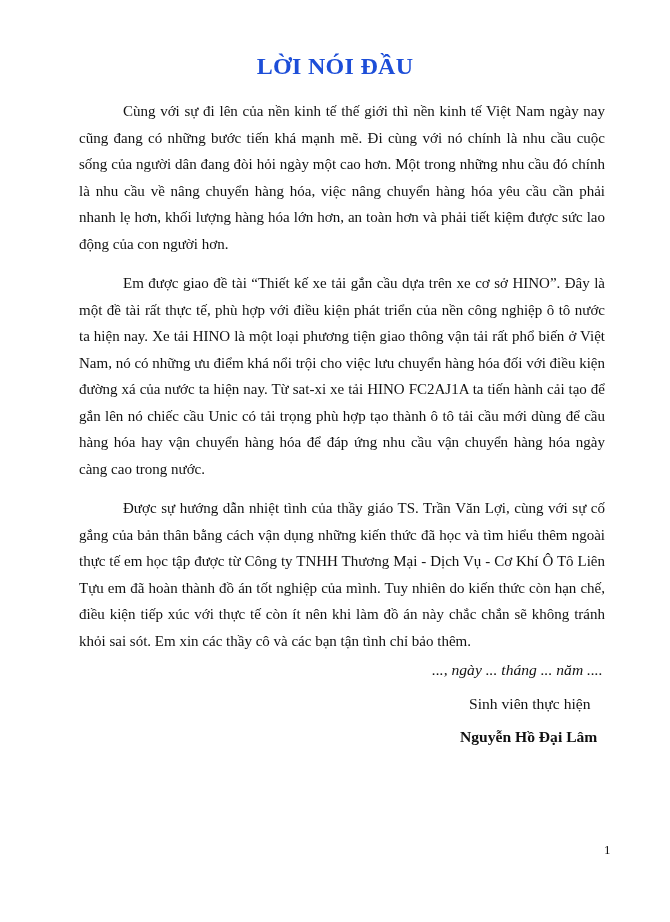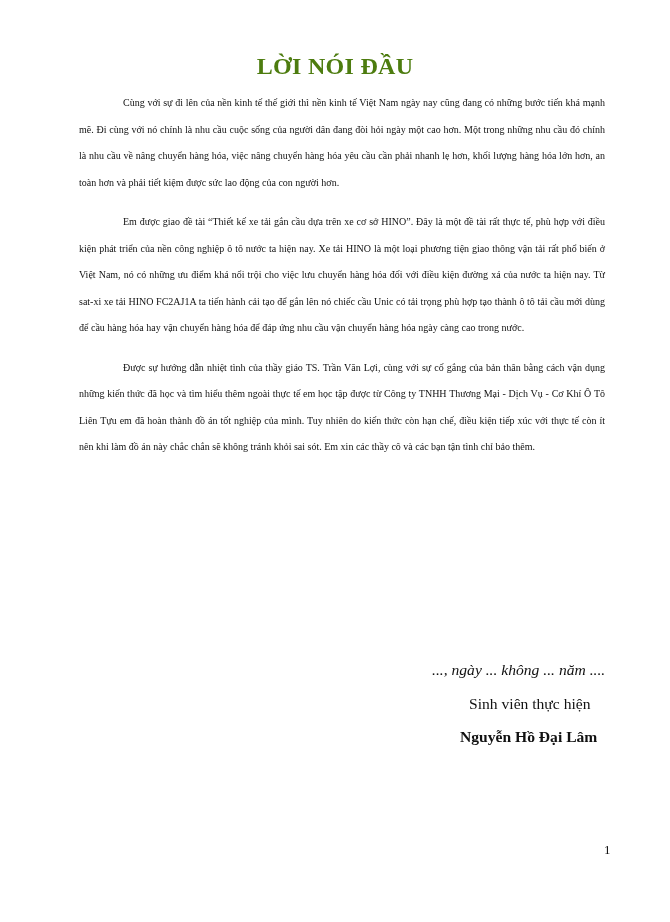--- a/index.html
+++ b/index.html
@@ -1,20 +1,20 @@
 <!DOCTYPE html>
 <html><head>
 <meta charset="utf-8">
 <style>
   html, body { margin: 0; padding: 0; background: #ffffff; }
   body { width: 670px; height: 922px; position: relative; overflow: hidden;
          font-family: "Liberation Serif", "DejaVu Serif", serif; color: #111111; }
   .title { position: absolute; top: 53px; left: 0; width: 670px; text-align: center;
-           font-weight: bold; font-size: 24px; color: #4d7c0f; letter-spacing: 0.3px; }
-  .body { position: absolute; top: 90px; left: 79px; width: 526px; font-size: 10px;
+           font-weight: bold; font-size: 24px; color: #1d4ed8; letter-spacing: 0.3px; }
+  .body { position: absolute; top: 98px; left: 79px; width: 526px; font-size: 15px;
           line-height: 26.5px; text-align: justify; }
   .body p { margin: 0 0 13px 0; text-indent: 44px; }
   .body b { font-weight: normal; }
   .sig { position: absolute; left: 420px; width: 220px; font-size: 15.6px; }
   .date { top: 661px; left: 432px; font-style: italic; }
   .role { top: 695px; left: 469px; }
   .name { top: 728px; left: 460px; font-weight: bold; }
   .page-num { position: absolute; top: 842px; left: 604px; font-size: 13px; }
 </style>
 </head>
@@ -22,18 +22,18 @@
 
 <div>
   <div class="title">LỜI NÓI ĐẦU</div>
 
   <div class="body">
     <p>Cùng với sự đi lên của nền kinh tế thế giới thì nền kinh tế Việt Nam ngày nay cũng đang có những bước tiến khá mạnh mẽ. Đi cùng với nó chính là nhu cầu cuộc sống của người dân đang đòi hỏi ngày một cao hơn. Một trong những nhu cầu đó chính là nhu cầu về nâng chuyển hàng hóa, việc nâng chuyển hàng hóa yêu cầu cần phải nhanh lẹ hơn, khối lượng hàng hóa lớn hơn, an toàn hơn và phải tiết kiệm được sức lao động của con người hơn.</p>
     <p>Em được giao đề tài “Thiết kế xe tải gắn cầu dựa trên xe cơ sở HINO”. Đây là một đề tài rất thực tế, phù hợp với điều kiện phát triển của nền công nghiệp ô tô nước ta hiện nay. Xe tải HINO là một loại phương tiện giao thông vận tải rất phổ biến ở Việt Nam, nó có những ưu điểm khá nổi trội cho việc lưu chuyển hàng hóa đối với điều kiện đường xá của nước ta hiện nay. Từ sat-xi xe tải HINO FC2AJ1A ta tiến hành cải tạo để gắn lên nó chiếc cầu Unic có tải trọng phù hợp tạo thành ô tô tải cầu mới dùng để cầu hàng hóa hay vận chuyển hàng hóa để đáp ứng nhu cầu vận chuyển hàng hóa ngày càng cao trong nước.</p>
     <p><span>Được sự hướng dẫn nhiệt tình của thầy giáo </span><b>TS. Trần Văn Lợi</b><span>, cùng với sự cố gắng của bản thân bằng cách vận dụng những kiến thức đã học và tìm hiểu thêm ngoài thực tế em học tập được từ Công ty TNHH Thương Mại - Dịch Vụ - Cơ Khí Ô Tô Liên Tựu em đã hoàn thành đồ án tốt nghiệp của mình. Tuy nhiên do kiến thức còn hạn chế, điều kiện tiếp xúc với thực tế còn ít nên khi làm đồ án này chắc chắn sẽ không tránh khỏi sai sót. Em xin các thầy cô và các bạn tận tình chỉ bảo thêm.</span></p>
   </div>
 
-  <div class="sig date">..., ngày ... không ... năm ....</div>
+  <div class="sig date">..., ngày ... tháng ... năm ....</div>
   <div class="sig role">Sinh viên thực hiện</div>
   <div class="sig name">Nguyễn Hồ Đại Lâm</div>
 
   <div class="page-num">1</div>
 </div>
 
 </body></html>

